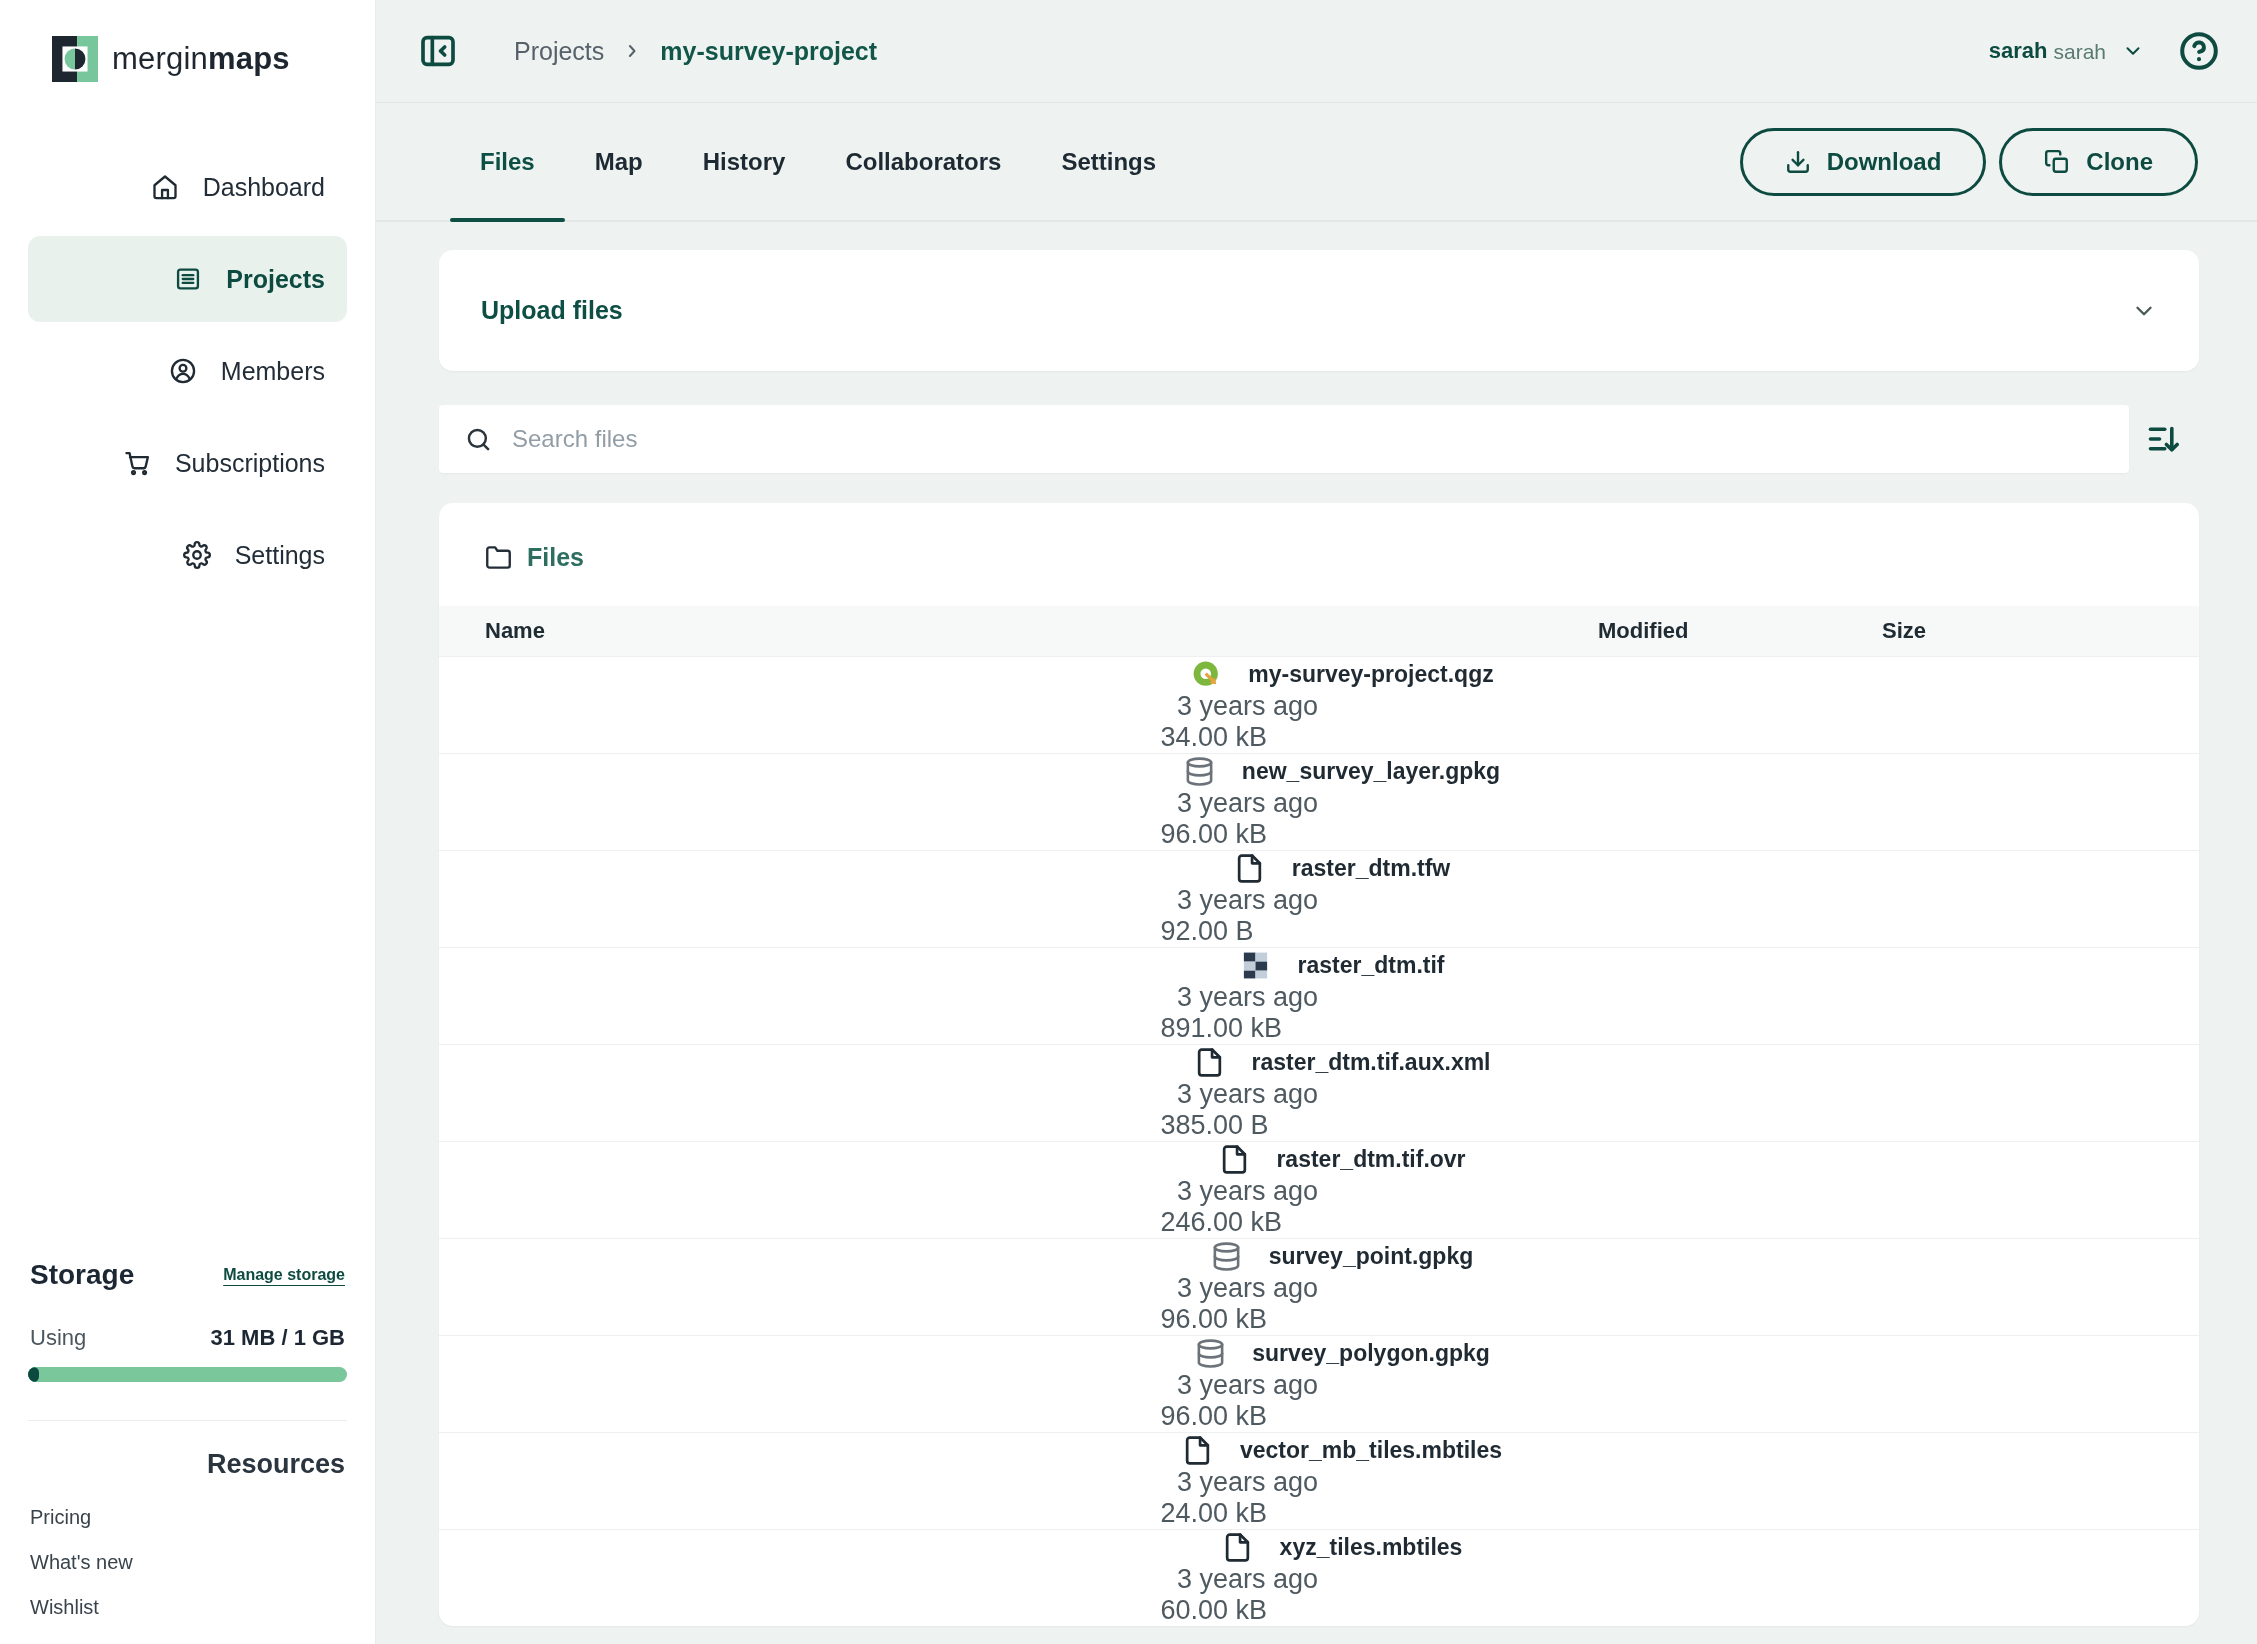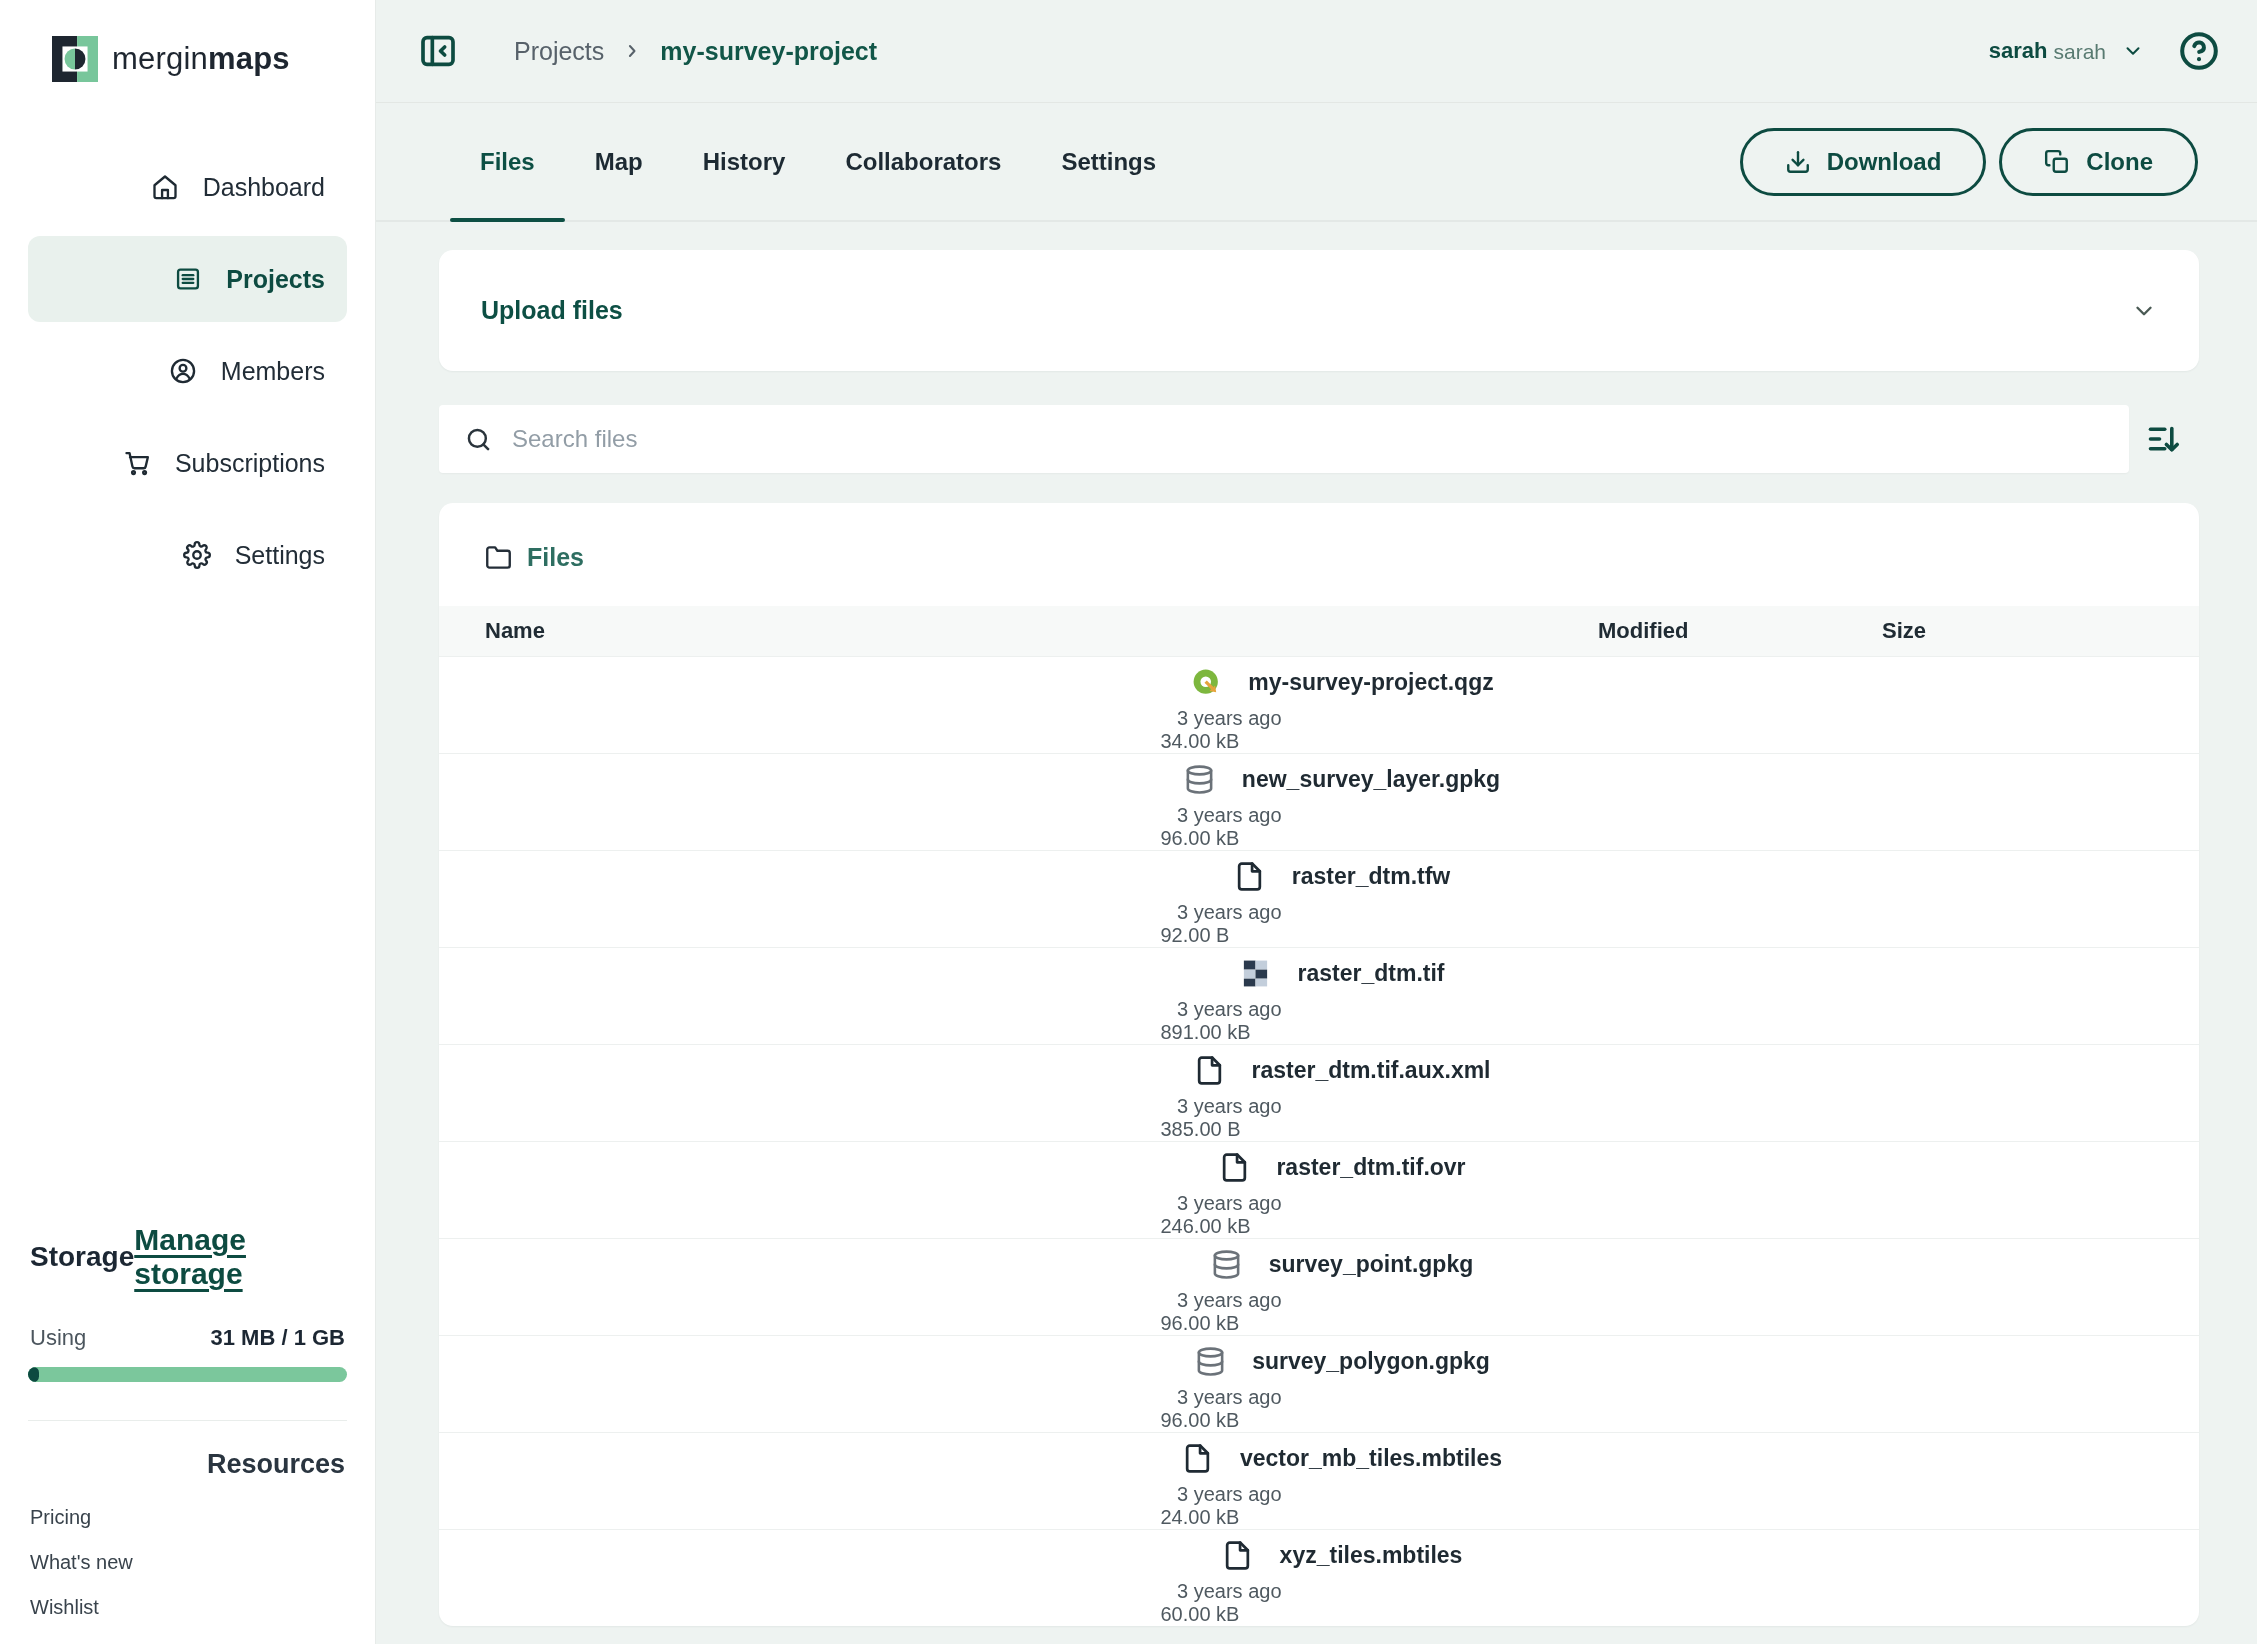--- a/index.html
+++ b/index.html
@@ -31,21 +31,21 @@
     padding:0 22px; cursor:pointer;
     font-size:25px; color:#222d37; font-weight:500;justify-content:flex-end;
   }
   .nav-item .nav-ico { color:#1f2a33; }
   .nav-item.active { background:#e9f1ed; color:#0d4b41; font-weight:700; }
   .nav-item.active .nav-ico { color:#0d4b41; }
 
   .storage { margin-top:auto; }
   .storage-head { display:flex; align-items:center; justify-content:space-between; margin:0 2px 34px 2px; }
   .storage-title { font-size:28px; font-weight:700; color:#1c2733; }
-  .manage-link { font-size:30px; font-weight:700; color:#0d4b41; text-decoration:underline; text-underline-offset:5px; cursor:pointer; }
+  .manage-link { font-size:16px; font-weight:700; color:#0d4b41; text-decoration:underline; text-underline-offset:5px; cursor:pointer; }
   .using-row { display:flex; justify-content:space-between; align-items:baseline; margin:0 2px 16px 2px; }
   .using-label { font-size:22px; color:#4c565e; }
   .using-value { font-size:22px; font-weight:700; color:#1c2733; }
   .progress-track { height:15px; border-radius:8px; background:#7bc79c; position:relative; overflow:hidden; }
   .progress-fill { position:absolute; left:0; top:0; bottom:0; background:#0c4a40; border-radius:8px; }
   .sidebar-divider { border:none; border-top:1px solid #e9edeb; margin:38px 0 28px 0; }
   .resources-title { font-size:27px; font-weight:700; color:#2a3540; margin:0 2px 26px 2px;text-align:right; }
   .resource-link { font-size:20px; color:#39434c; margin:0 2px 22px 2px; cursor:pointer; }
   .resource-link:last-child { margin-bottom:0; }
 
@@ -127,21 +127,21 @@
   .files-card-title { display:flex; align-items:center; gap:15px; padding:40px 46px 34px 46px; cursor:pointer; }
   .files-card-title .folder-ico { color:#242e38; }
   .files-title-text { font-size:25px; font-weight:600; color:#2e6e61; }
 
   .thead { display:flex; align-items:center; height:50px; background:#f7f9f8; font-size:22px; font-weight:600; color:#202c34; }
   .trow  { display:flex; align-items:center; height:97px; border-top:1px solid #edf0ef; cursor:pointer;flex-direction:column; }
   .col-name { flex:1; display:flex; align-items:center; gap:26px; padding-left:46px; min-width:0; }
   .col-mod  { width:284px; }
   .col-size { width:317px; }
   .file-name { font-size:23px; font-weight:600; color:#1f2a32; }
-  .cell-text { font-size:20px; color:#4f5960; }
+  .cell-text { font-size:27px; color:#4f5960; }
   .file-ico { width:32px; display:flex; justify-content:center; }
 </style>
 </head>
 <body>
 
 <aside class="sidebar">
   <div class="brand">
     <span>
       <svg width="46" height="46" viewBox="0 0 44 44">
         <rect x="0" y="0" width="24" height="44" fill="#1e2630"></rect>

